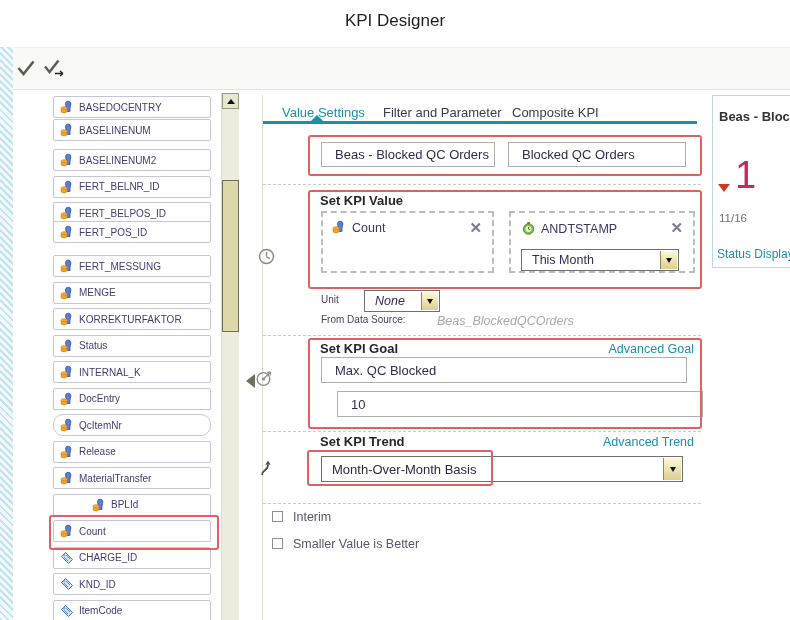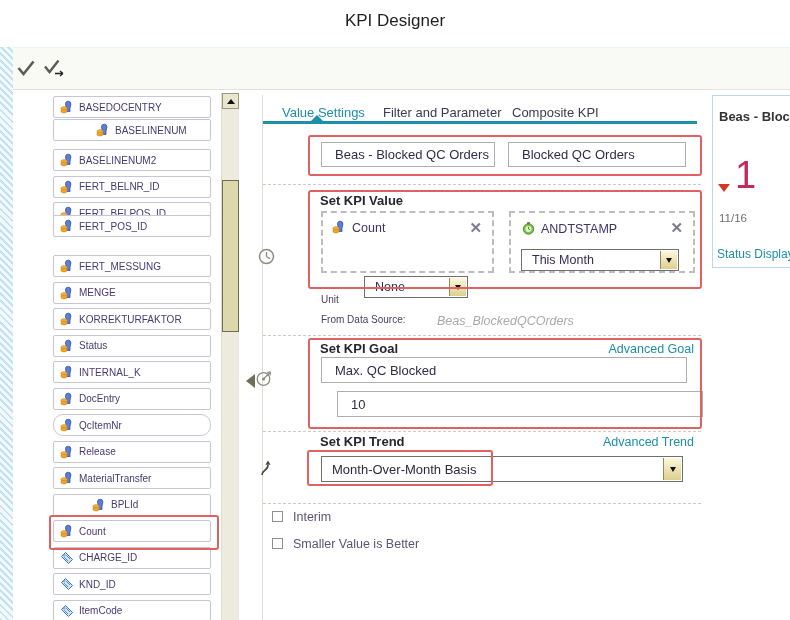--- a/index.html
+++ b/index.html
@@ -114,21 +114,21 @@
       <div class="list-item" style="top: 96px;">
         <span class="li-icon">
           <svg width="14" height="14" viewBox="0 0 14 14">
             <path d="M8.2 1.2 a2.7 2.7 0 0 1 2.7 2.7 c0 1.8 -0.9 2.6 -0.9 4.6 v3 h-3.6 v-3 c0 -2 -0.9 -2.8 -0.9 -4.6 a2.7 2.7 0 0 1 2.7 -2.7 z" fill="#5b7fd4" stroke="#33509f" stroke-width="0.8"></path>
             <ellipse cx="4" cy="8.6" rx="3.1" ry="1.9" fill="#f7b33c" stroke="#d68a12" stroke-width="0.7"></ellipse>
             <ellipse cx="4" cy="11" rx="3.1" ry="1.9" fill="#f2a42a" stroke="#d68a12" stroke-width="0.7"></ellipse>
           </svg>
         </span>
         <span class="li-label">BASEDOCENTRY</span>
       </div>
-      <div class="list-item" style="top: 119px; padding-left: 36px;">
+      <div class="list-item" style="top: 119px;">
         <span class="li-icon">
           <svg width="14" height="14" viewBox="0 0 14 14">
             <path d="M8.2 1.2 a2.7 2.7 0 0 1 2.7 2.7 c0 1.8 -0.9 2.6 -0.9 4.6 v3 h-3.6 v-3 c0 -2 -0.9 -2.8 -0.9 -4.6 a2.7 2.7 0 0 1 2.7 -2.7 z" fill="#5b7fd4" stroke="#33509f" stroke-width="0.8"></path>
             <ellipse cx="4" cy="8.6" rx="3.1" ry="1.9" fill="#f7b33c" stroke="#d68a12" stroke-width="0.7"></ellipse>
             <ellipse cx="4" cy="11" rx="3.1" ry="1.9" fill="#f2a42a" stroke="#d68a12" stroke-width="0.7"></ellipse>
           </svg>
         </span>
         <span class="li-label">BASELINENUM</span>
       </div>
       <div class="list-item" style="top: 149px;">
@@ -154,21 +154,21 @@
       <div class="list-item" style="top: 202px;">
         <span class="li-icon">
           <svg width="14" height="14" viewBox="0 0 14 14">
             <path d="M8.2 1.2 a2.7 2.7 0 0 1 2.7 2.7 c0 1.8 -0.9 2.6 -0.9 4.6 v3 h-3.6 v-3 c0 -2 -0.9 -2.8 -0.9 -4.6 a2.7 2.7 0 0 1 2.7 -2.7 z" fill="#5b7fd4" stroke="#33509f" stroke-width="0.8"></path>
             <ellipse cx="4" cy="8.6" rx="3.1" ry="1.9" fill="#f7b33c" stroke="#d68a12" stroke-width="0.7"></ellipse>
             <ellipse cx="4" cy="11" rx="3.1" ry="1.9" fill="#f2a42a" stroke="#d68a12" stroke-width="0.7"></ellipse>
           </svg>
         </span>
         <span class="li-label">FERT_BELPOS_ID</span>
       </div>
-      <div class="list-item" style="top: 215px; text-align: right;">
+      <div class="list-item" style="top: 221px; text-align: right;">
         <span class="li-icon">
           <svg width="14" height="14" viewBox="0 0 14 14">
             <path d="M8.2 1.2 a2.7 2.7 0 0 1 2.7 2.7 c0 1.8 -0.9 2.6 -0.9 4.6 v3 h-3.6 v-3 c0 -2 -0.9 -2.8 -0.9 -4.6 a2.7 2.7 0 0 1 2.7 -2.7 z" fill="#5b7fd4" stroke="#33509f" stroke-width="0.8"></path>
             <ellipse cx="4" cy="8.6" rx="3.1" ry="1.9" fill="#f7b33c" stroke="#d68a12" stroke-width="0.7"></ellipse>
             <ellipse cx="4" cy="11" rx="3.1" ry="1.9" fill="#f2a42a" stroke="#d68a12" stroke-width="0.7"></ellipse>
           </svg>
         </span>
         <span class="li-label">FERT_POS_ID</span>
       </div>
       <div class="list-item" style="top: 255px;">
@@ -376,21 +376,21 @@
     <span class="xicon" style="right:10px;top:7px;">✕</span>
     <div class="select" style="left:10px;top:36px;width:158px;height:22px;">
       <span>This Month</span>
       <span class="dd-btn">
           <span class="dd-arrow"></span>
         </span>
     </div>
   </div>
 
   <div class="plain-label" style="left:321px;top:294px;">Unit</div>
-  <div class="select" style="left:364px;top:276px;width:104px;height:22px;">
+  <div class="select" style="left:364px;top:290px;width:76px;height:22px;font-style:italic;">
     <span>None</span>
     <span class="dd-btn">
         <span class="dd-arrow"></span>
       </span>
   </div>
   <div class="plain-label" style="left:321px;top:314px;">From Data Source:</div>
   <div class="src-value" style="left:437px;top:314px;">Beas_BlockedQCOrders</div>
 
   <div class="dashsep" style="top:335px;"></div>
 

